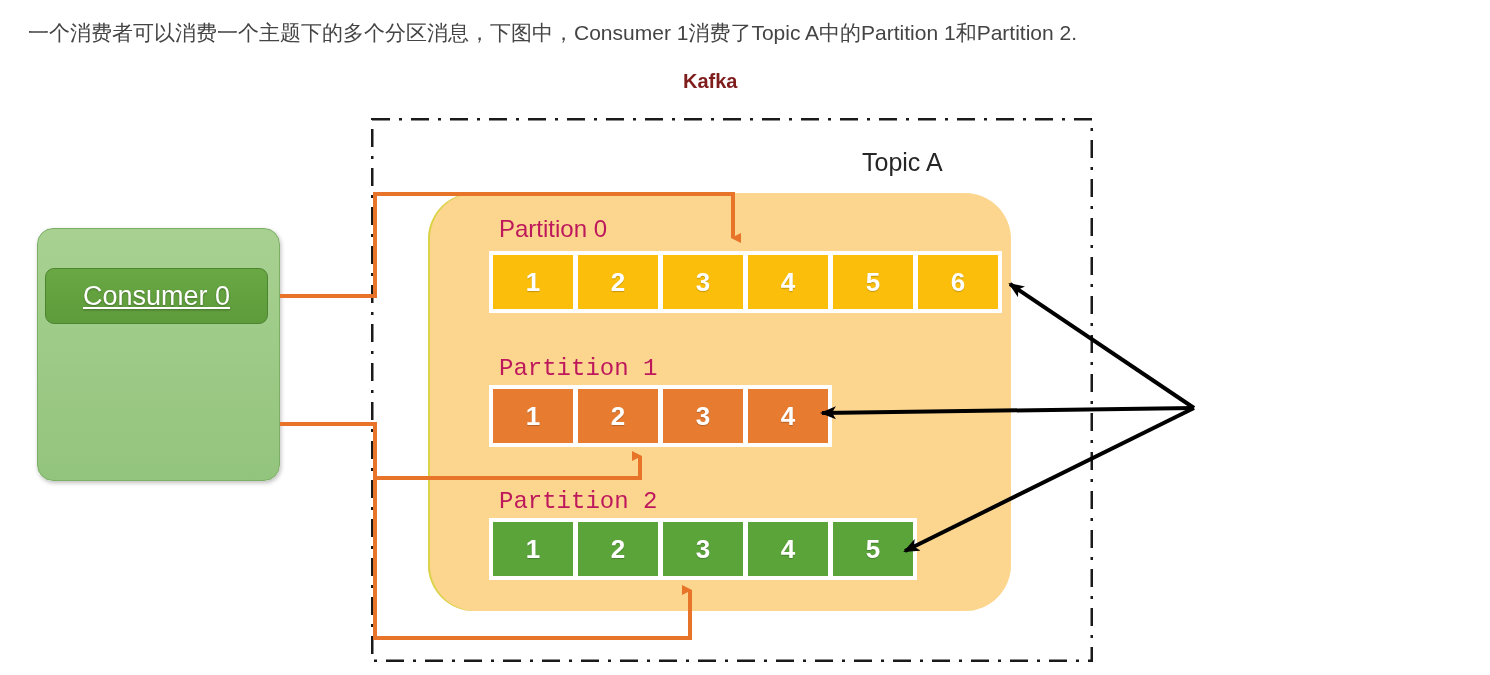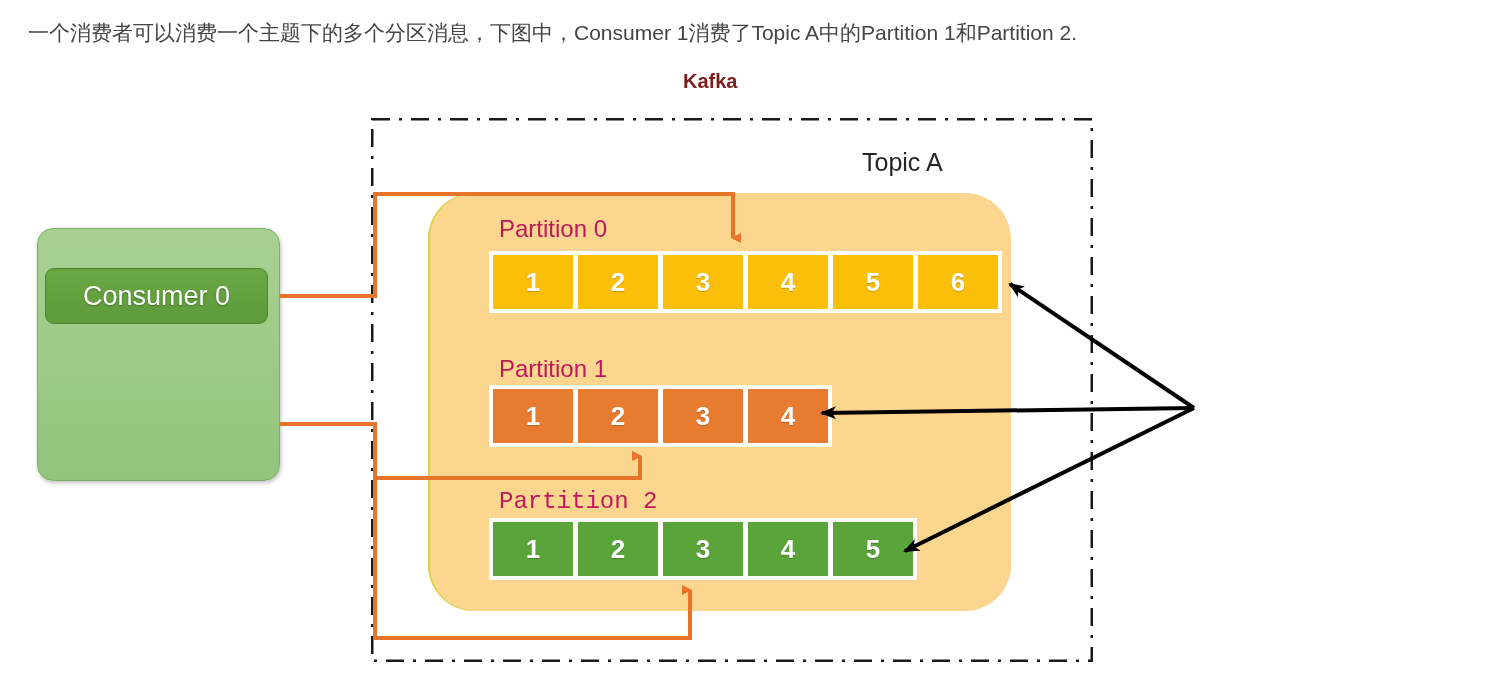--- a/index.html
+++ b/index.html
@@ -137,20 +137,21 @@
     background: linear-gradient(180deg, #6AA844 0%, #5D9B3B 100%);
     border: 1px solid #4C8430;
     border-radius: 9px;
     display: flex;
     align-items: center;
     justify-content: center;
     font-size: 27px;
     color: #ffffff;
     text-shadow: 0 1px 2px rgba(0,0,0,0.3);
     box-sizing: border-box;
+    text-decoration: underline;
   }
   #consumer-0 { top: 268px; }
   #consumer-1 { top: 396px; }
 
   
   .producer-box {
     position: absolute;
     left: 1194px;
     top: 375px;
     width: 247px;
@@ -199,21 +200,21 @@
       <div class="cell c-p0">1</div>
       <div class="cell c-p0">2</div>
       <div class="cell c-p0">3</div>
       <div class="cell c-p0">4</div>
       <div class="cell c-p0">5</div>
       <div class="cell c-p0">6</div>
     </div>
   </div>
 
   <div class="partition">
-    <div class="partition-label" style="left:483px; top:355px;">Partition 1</div>
+    <div class="partition-label" style="left:483px; top:355px;font-family:Liberation Mono, monospace;">Partition 1</div>
     <div class="cells" style="left:473px; top:385px;">
       <div class="cell c-p1">1</div>
       <div class="cell c-p1">2</div>
       <div class="cell c-p1">3</div>
       <div class="cell c-p1">4</div>
     </div>
   </div>
 
   <div class="partition">
     <div class="partition-label" style="left:483px; top:488px;font-family:Liberation Mono, monospace;">Partition 2</div>

